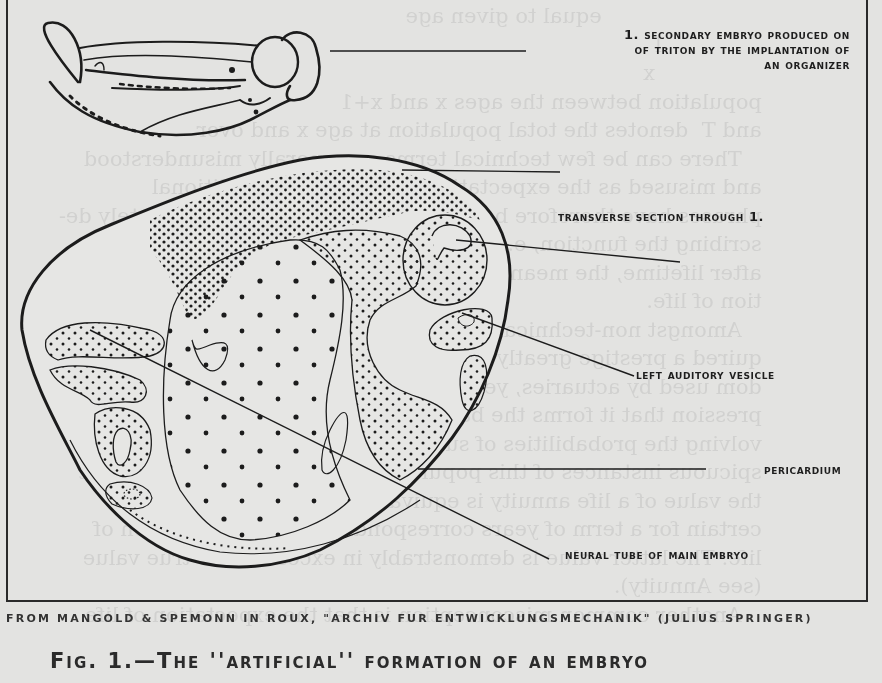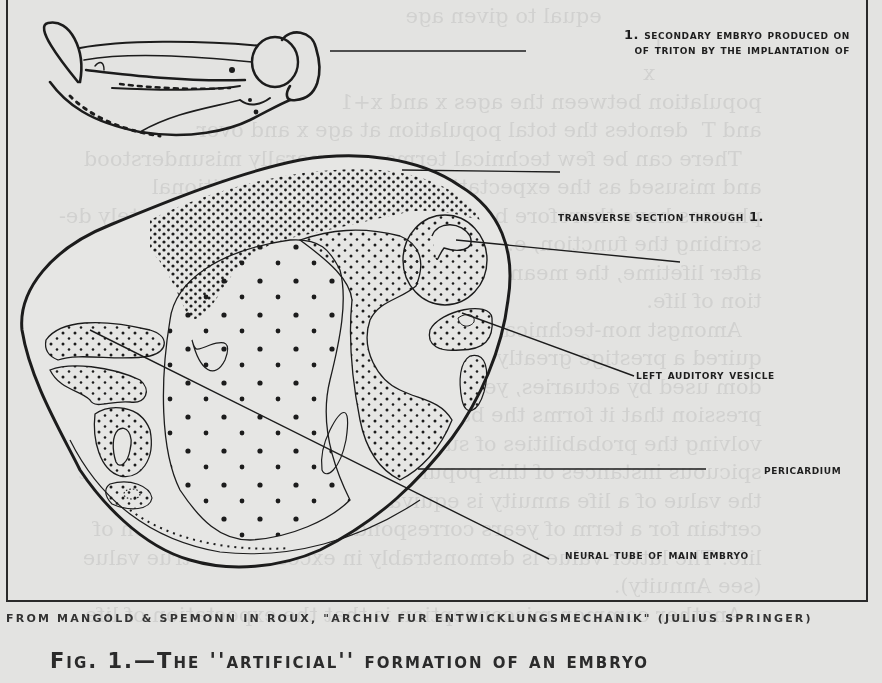--- a/index.html
+++ b/index.html
@@ -156,20 +156,21 @@
   <line x1="402" y1="170" x2="560" y2="172" stroke="#1c1c1c" stroke-width="1.4"></line>
   <line x1="456" y1="240" x2="680" y2="262" stroke="#1c1c1c" stroke-width="1.4"></line>
   <line x1="462" y1="313" x2="634" y2="376" stroke="#1c1c1c" stroke-width="1.4"></line>
   <line x1="418" y1="469" x2="706" y2="469" stroke="#1c1c1c" stroke-width="1.6"></line>
   <line x1="90" y1="330" x2="549" y2="559" stroke="#1c1c1c" stroke-width="1.4"></line>
 </svg>
 
 <div class="lbl" style="left:528px; top:27px; text-align:right; width:322px; line-height:15px;">
   <div>1. Secondary Embryo produced on</div>
   <div>of Triton by the implantation of</div>
+  <div>an Organizer</div>
 </div>
 
 <div class="lbl" style="left:558px; top:163px;margin-top:45px;">Transverse section through 1.</div>
 
 <div class="lbl" style="left:634px; top:246px; line-height:15px; text-align:right; width:210px;">
 </div>
 
 <div class="lbl" style="left:636px; top:366px;">Left Auditory Vesicle</div>
 
 <div class="lbl" style="left:724px; top:461px;margin-left:40px;">Pericardium</div>

